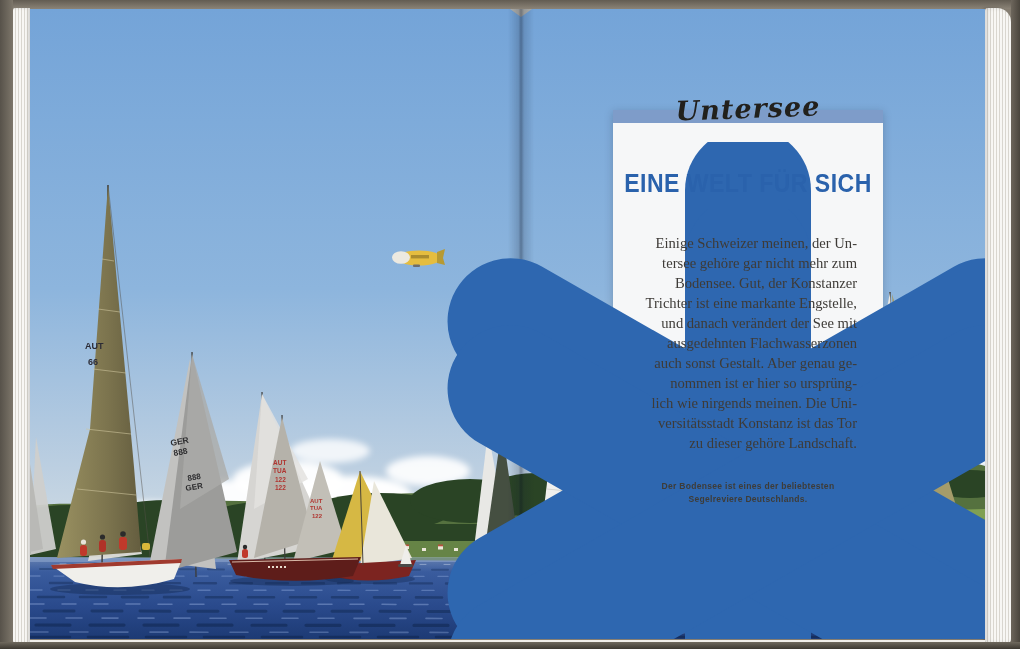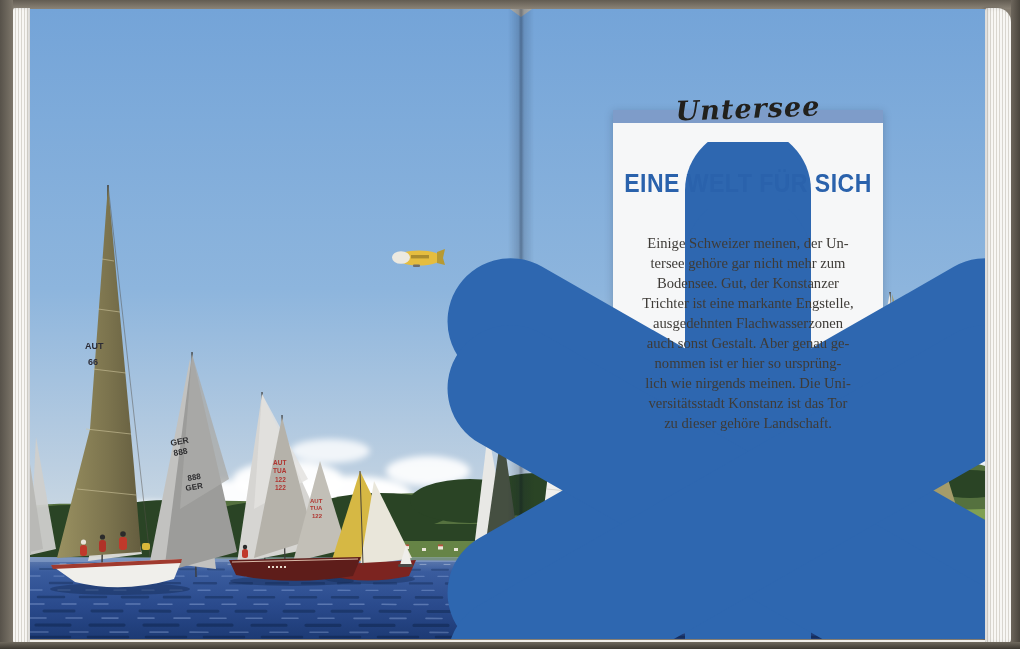--- a/index.html
+++ b/index.html
@@ -26,21 +26,21 @@
   .card-white{position:absolute;left:0;top:13px;right:0;height:333px;background:#f6f7f8;}
   .card-trans{position:absolute;left:0;top:346px;right:0;height:57px;background:rgba(250,250,250,.58);}
   .card-script{position:absolute;left:0;right:0;top:-17px;text-align:center;
       font-family:"DejaVu Serif",serif;font-style:italic;font-weight:700;font-size:27px;
       color:#22201c;letter-spacing:1px;transform:rotate(-2deg);}
   .ast{position:absolute;left:50%;transform:translateX(-50%);}
   .ast svg{display:block;}
   .card-title{position:absolute;left:0;right:0;top:59px;text-align:center;
       font-family:"Liberation Sans",sans-serif;font-weight:700;font-size:24px;color:#2a62ac;
       letter-spacing:.5px;transform:scaleX(.96) scaleY(1.08);}
-  .card-body{position:absolute;left:10px;right:10px;top:123px;text-align:center;
+  .card-body{position:absolute;left:10px;right:26px;top:123px;text-align:right;
       font-family:"Liberation Serif",serif;font-size:14.6px;line-height:20px;color:#3e3b37;}
   .card-caption{position:absolute;left:0;right:0;top:370px;text-align:center;
       font-family:"Liberation Sans",sans-serif;font-weight:700;font-size:8.5px;line-height:12.5px;
       color:#3e3c38;letter-spacing:.3px;}
 </style>
 </head>
 <body>
 
 <div id="stage">
   <div class="rim-top"></div>
@@ -390,24 +390,29 @@
               <line x1="1.6" y1="3.7" x2="11.4" y2="9.3"></line>
               <line x1="11.4" y1="3.7" x2="1.6" y2="9.3"></line>
             </g>
           </svg>
     </div>
     <div class="card-body">
       <div>Einige Schweizer meinen, der Un-</div>
       <div>tersee gehöre gar nicht mehr zum</div>
       <div>Bodensee. Gut, der Konstanzer</div>
       <div>Trichter ist eine markante Engstelle,</div>
+      <div>und danach verändert der See mit</div>
       <div>ausgedehnten Flachwasserzonen</div>
       <div>auch sonst Gestalt. Aber genau ge-</div>
       <div>nommen ist er hier so ursprüng-</div>
       <div>lich wie nirgends meinen. Die Uni-</div>
       <div>versitätsstadt Konstanz ist das Tor</div>
       <div>zu dieser gehöre Landschaft.</div>
     </div>
+    <div class="card-caption">
+      <div>Der Bodensee ist eines der beliebtesten</div>
+      <div>Segelreviere Deutschlands.</div>
+    </div>
   </div>
   </div>
 
   <div class="rim-bottom"></div>
 </div>
 
 </body></html>

